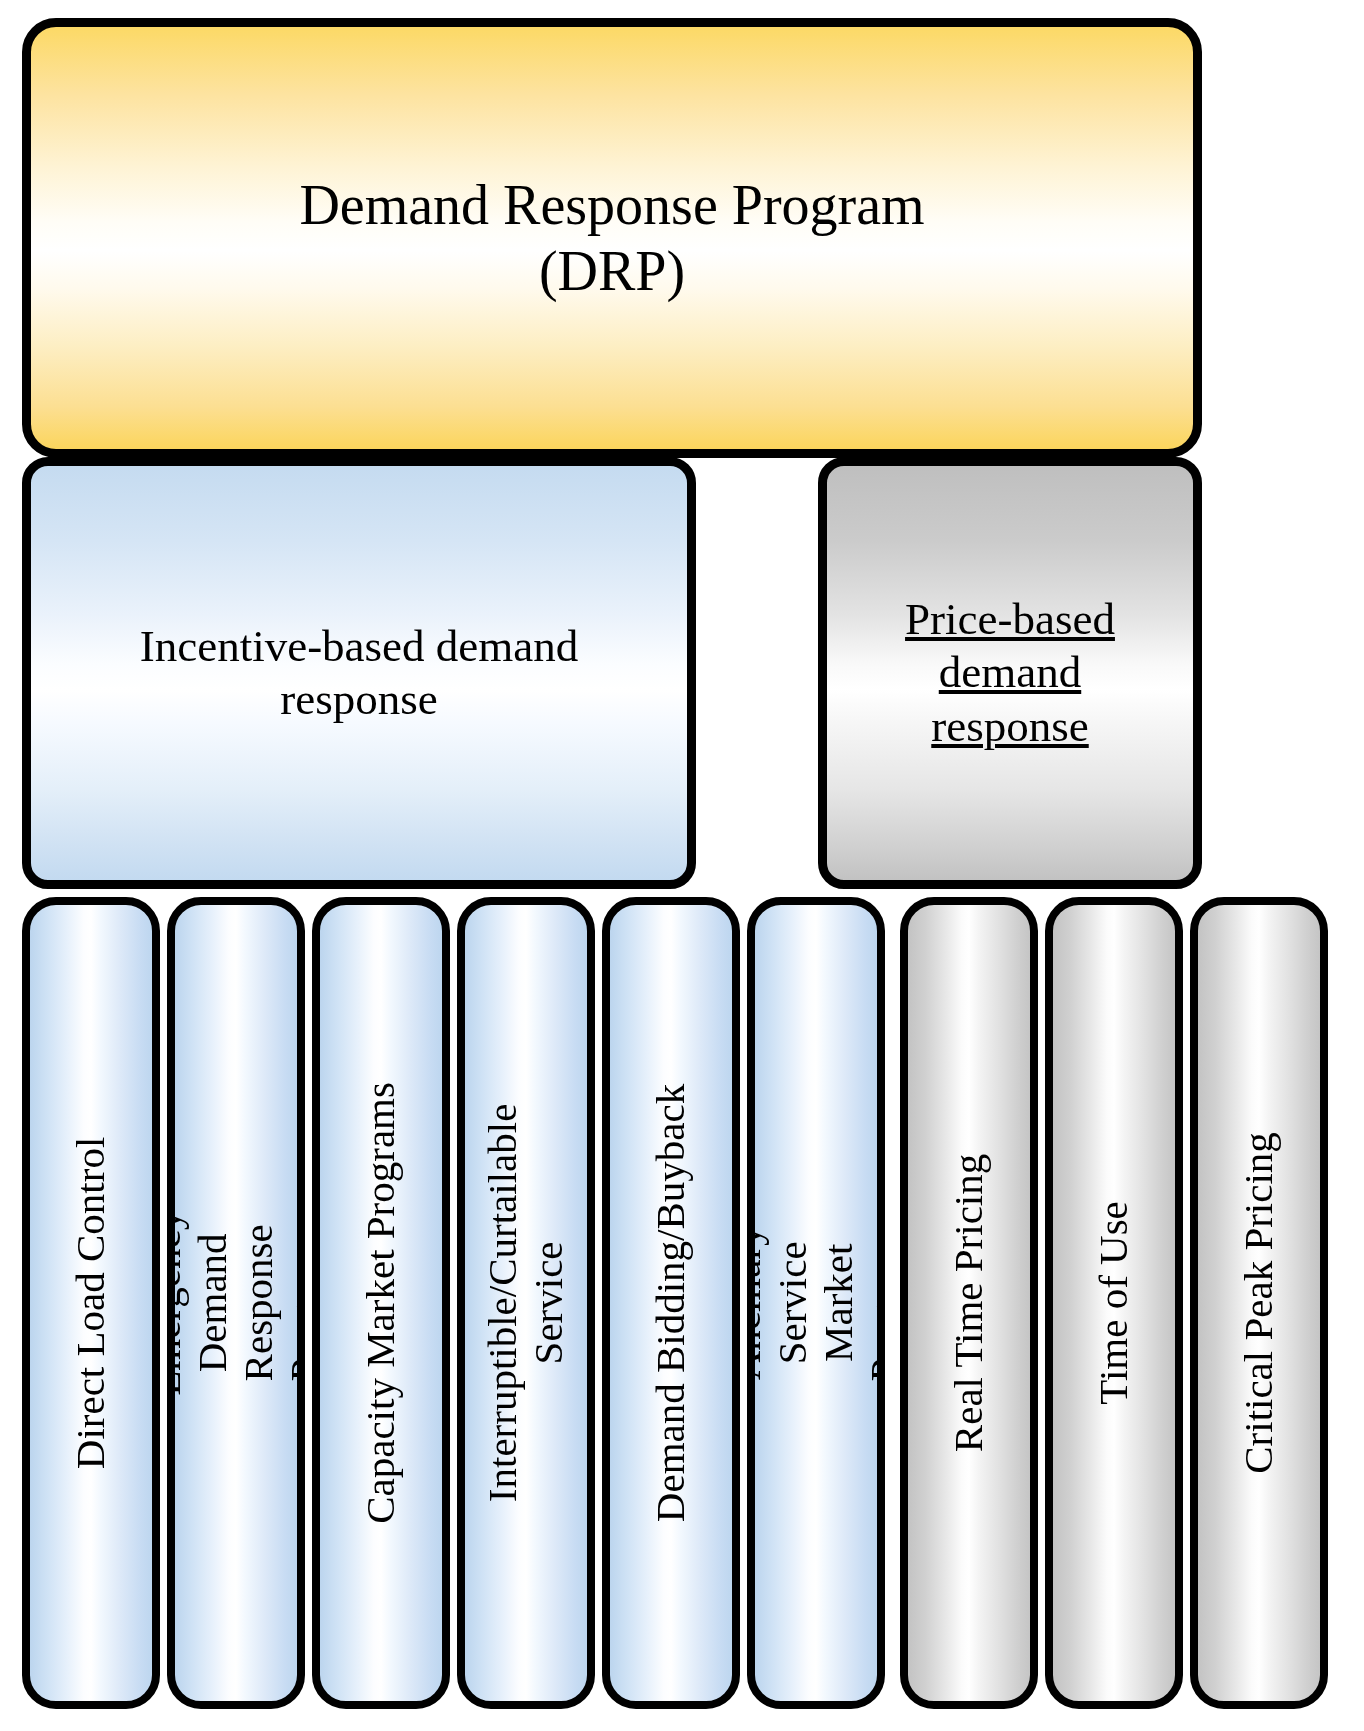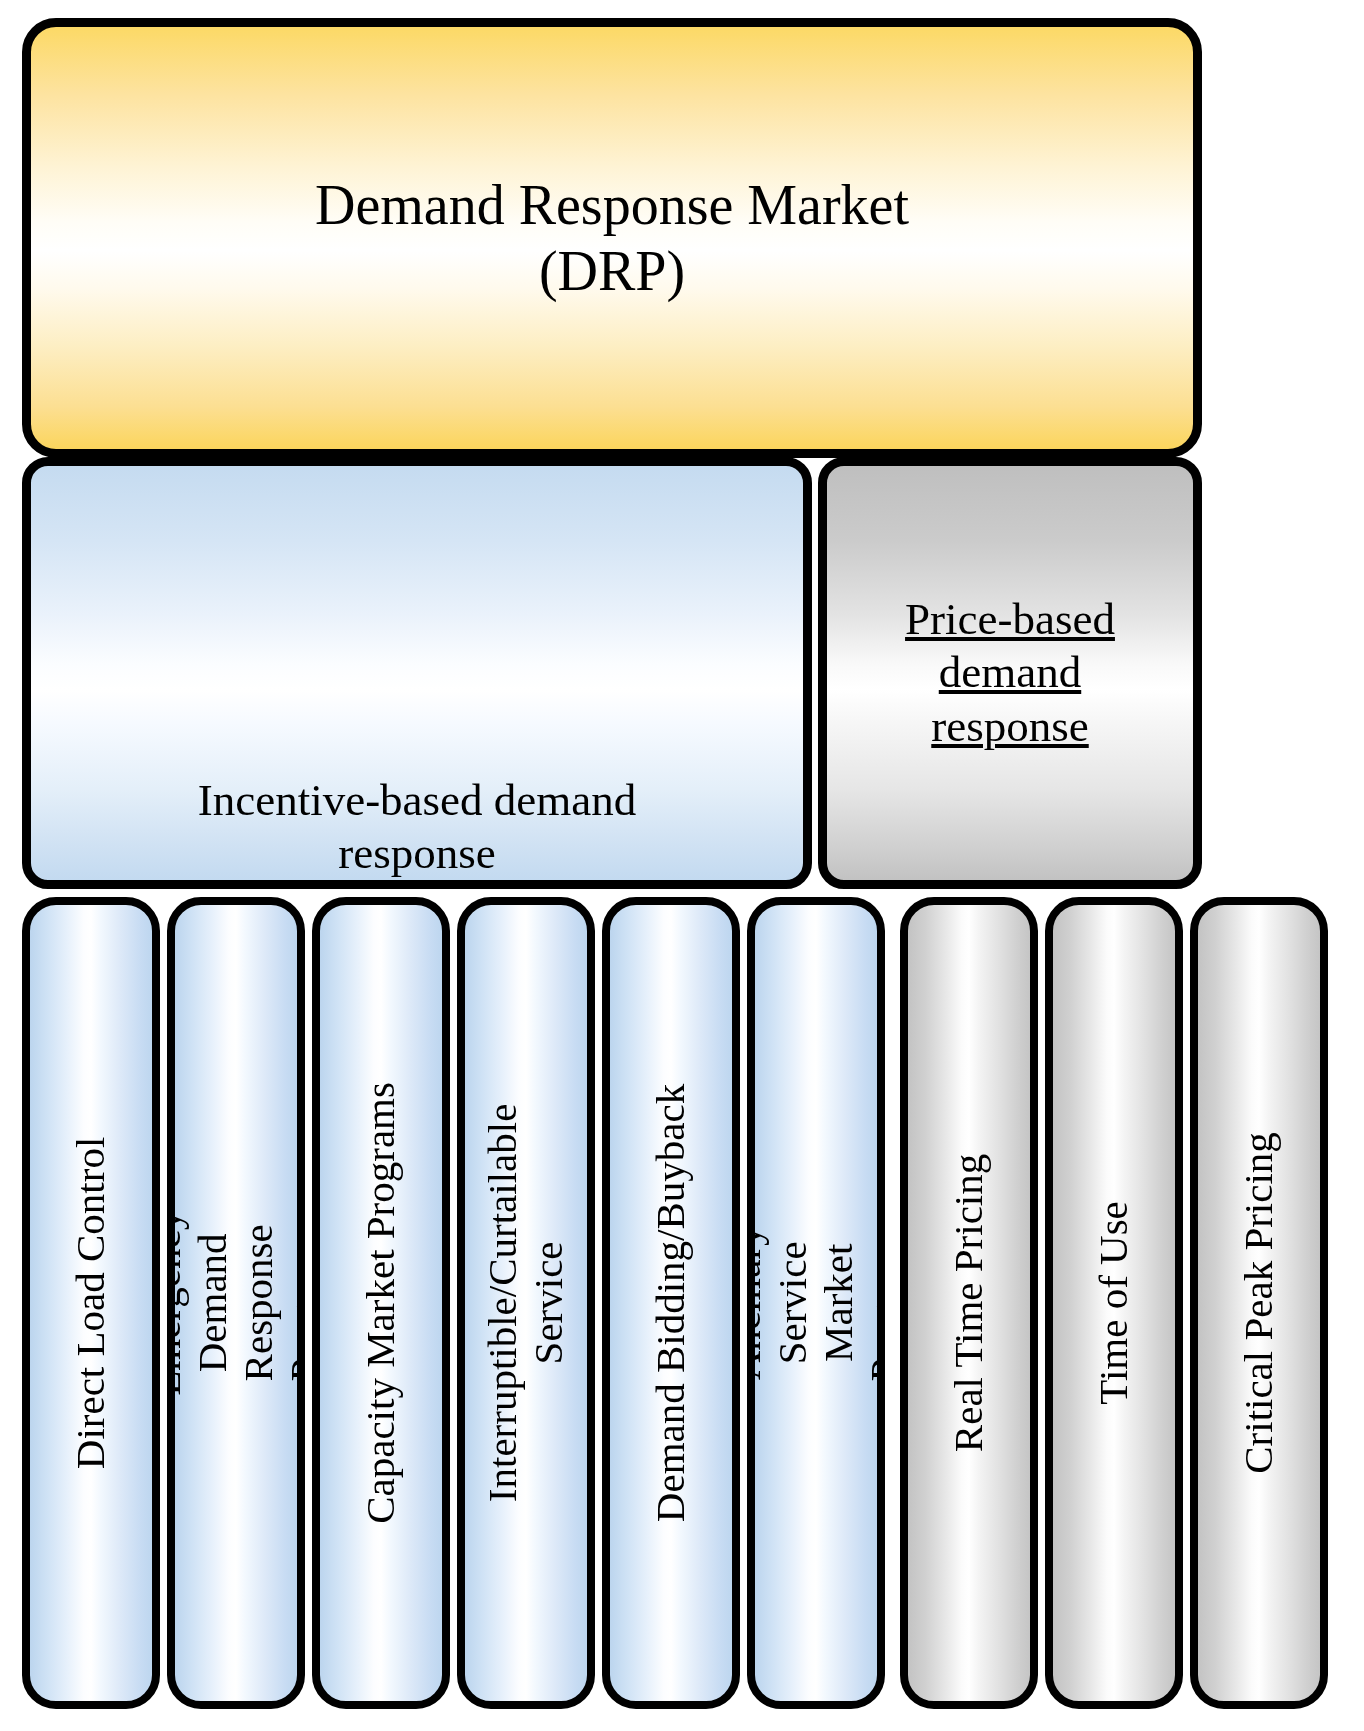--- a/index.html
+++ b/index.html
@@ -50,35 +50,34 @@
         #fcdf92 90%,
         #fbd55d 100%);
     font-size: 56px;
     padding: 0 30px;
   }
 
   
   #incentive-block {
     left: 22px;
     top: 457px;
-    width: 790px;
+    width: 674px;
     height: 432px;
     background: linear-gradient(to bottom,
         #c5dbf0 0%,
         #d5e5f5 18%,
         #eaf2fb 36%,
         #fbfdff 48%,
         #ffffff 54%,
         #f6faff 62%,
         #e4eff9 78%,
         #cfe1f3 92%,
         #c3daf0 100%);
     font-size: 45px;
     padding: 0 34px;
-    align-items: flex-end;
   }
 
   #price-block {
     left: 818px;
     top: 457px;
     width: 384px;
     height: 432px;
     background: linear-gradient(to bottom,
         #bfbfbf 0%,
         #cbcbcb 18%,
@@ -149,21 +148,21 @@
     width: 740px;
   }
 </style>
 </head>
 <body>
 
 <div id="diagram">
 
   <div class="blk" id="root-block">
     <span>
-      <span>Demand Response Market</span><br>
+      <span>Demand Response Program</span><br>
       <span>(DRP)</span>
     </span>
   </div>
 
   <div class="blk" id="incentive-block">
     <span>
       <span>Incentive-based demand</span><br>
       <span>response</span>
     </span>
   </div>

